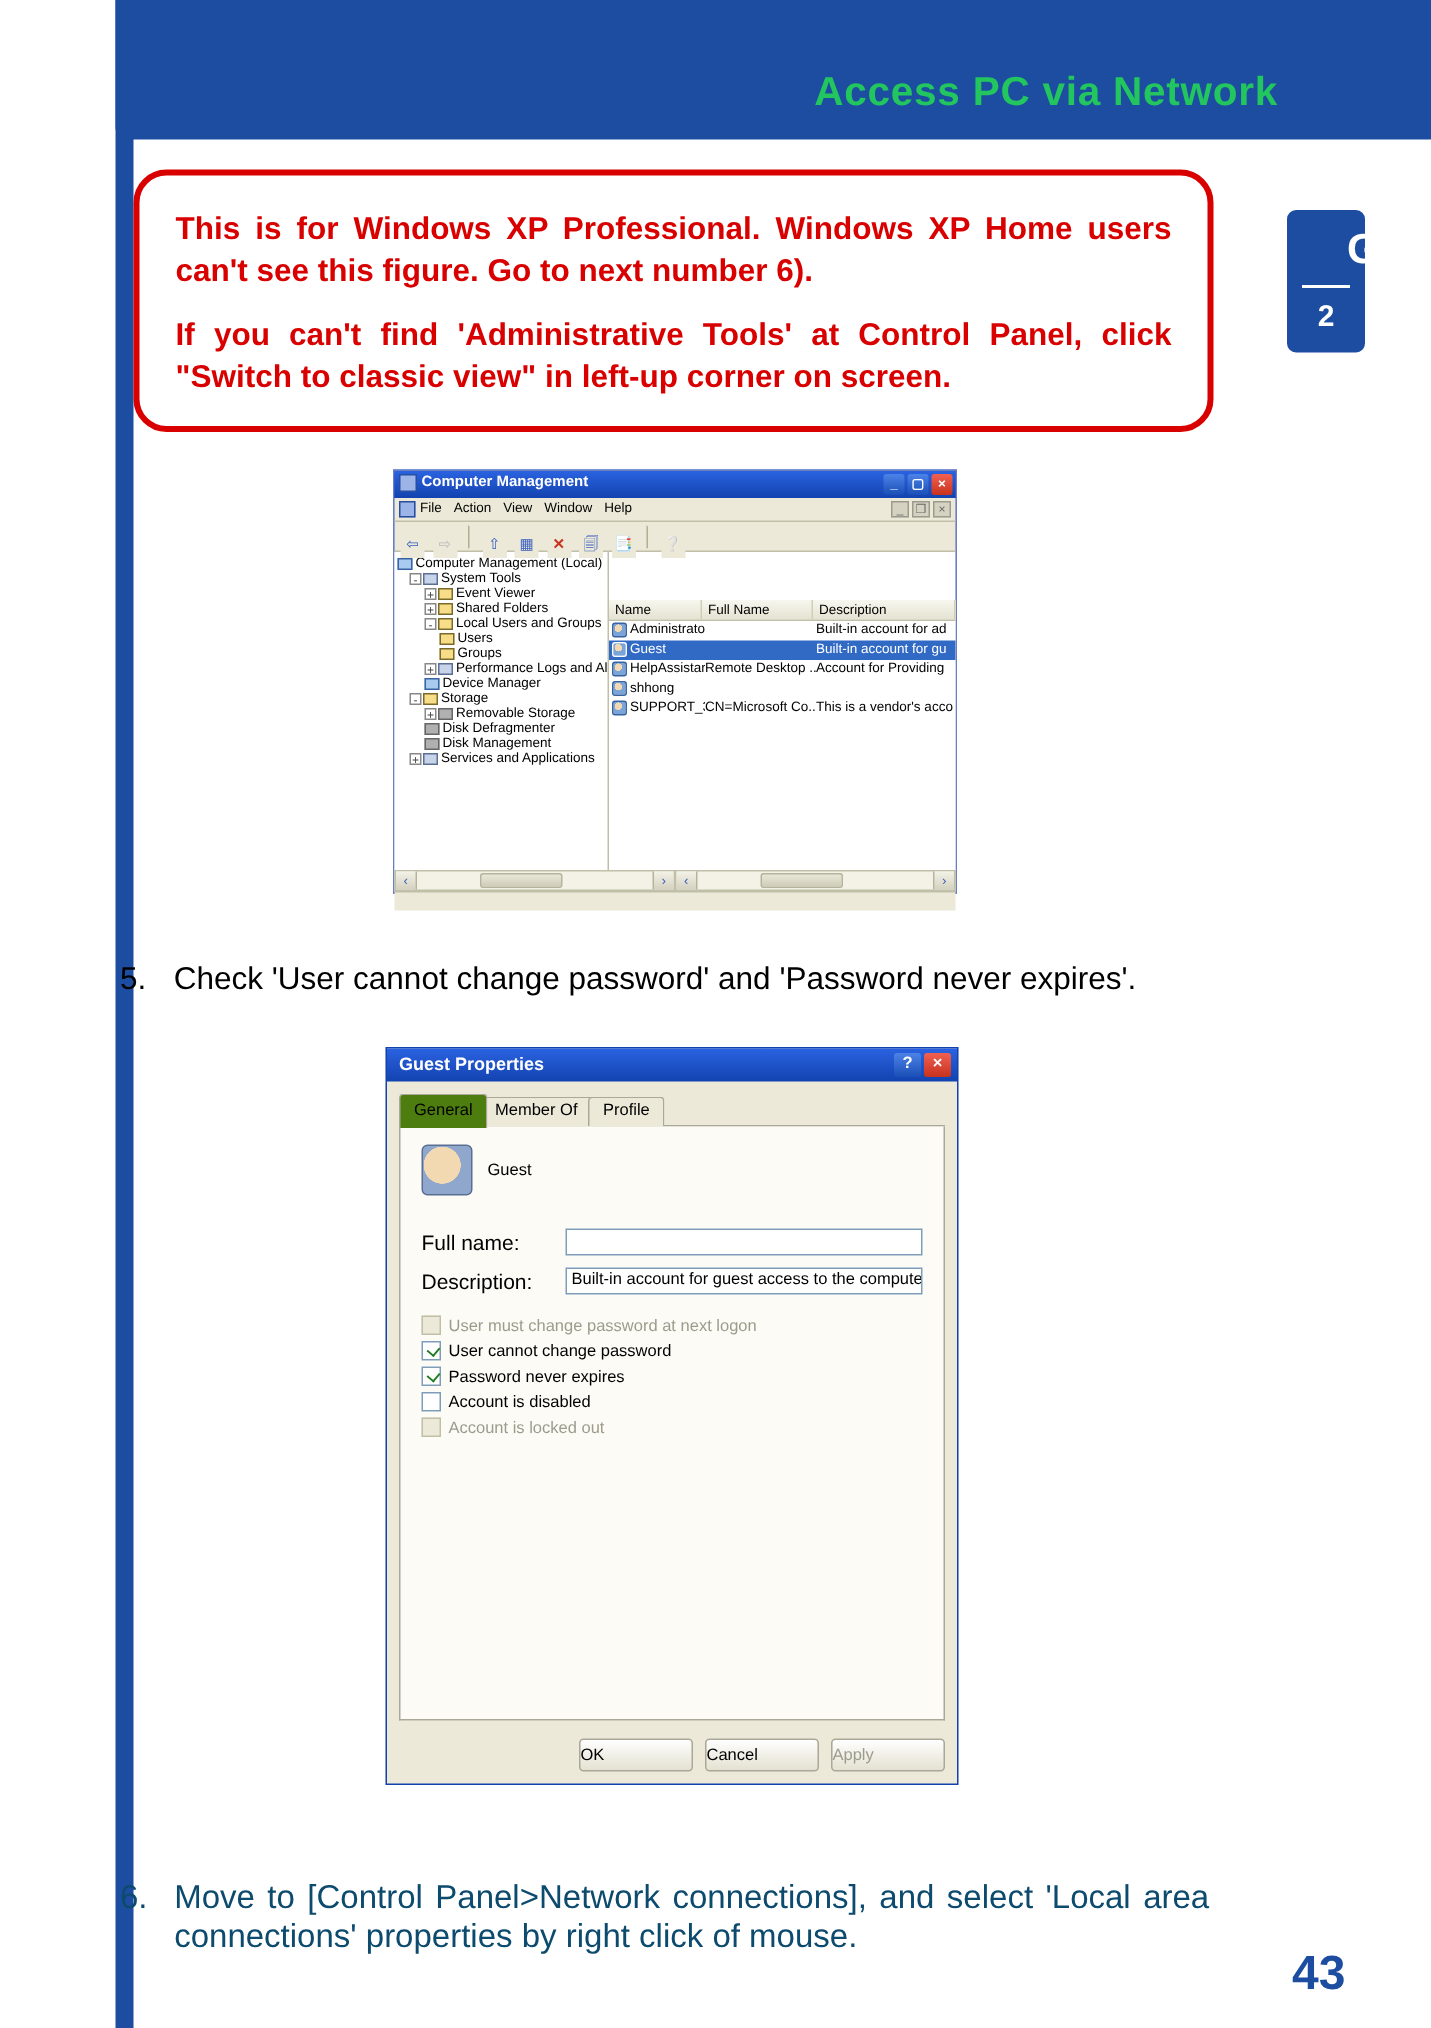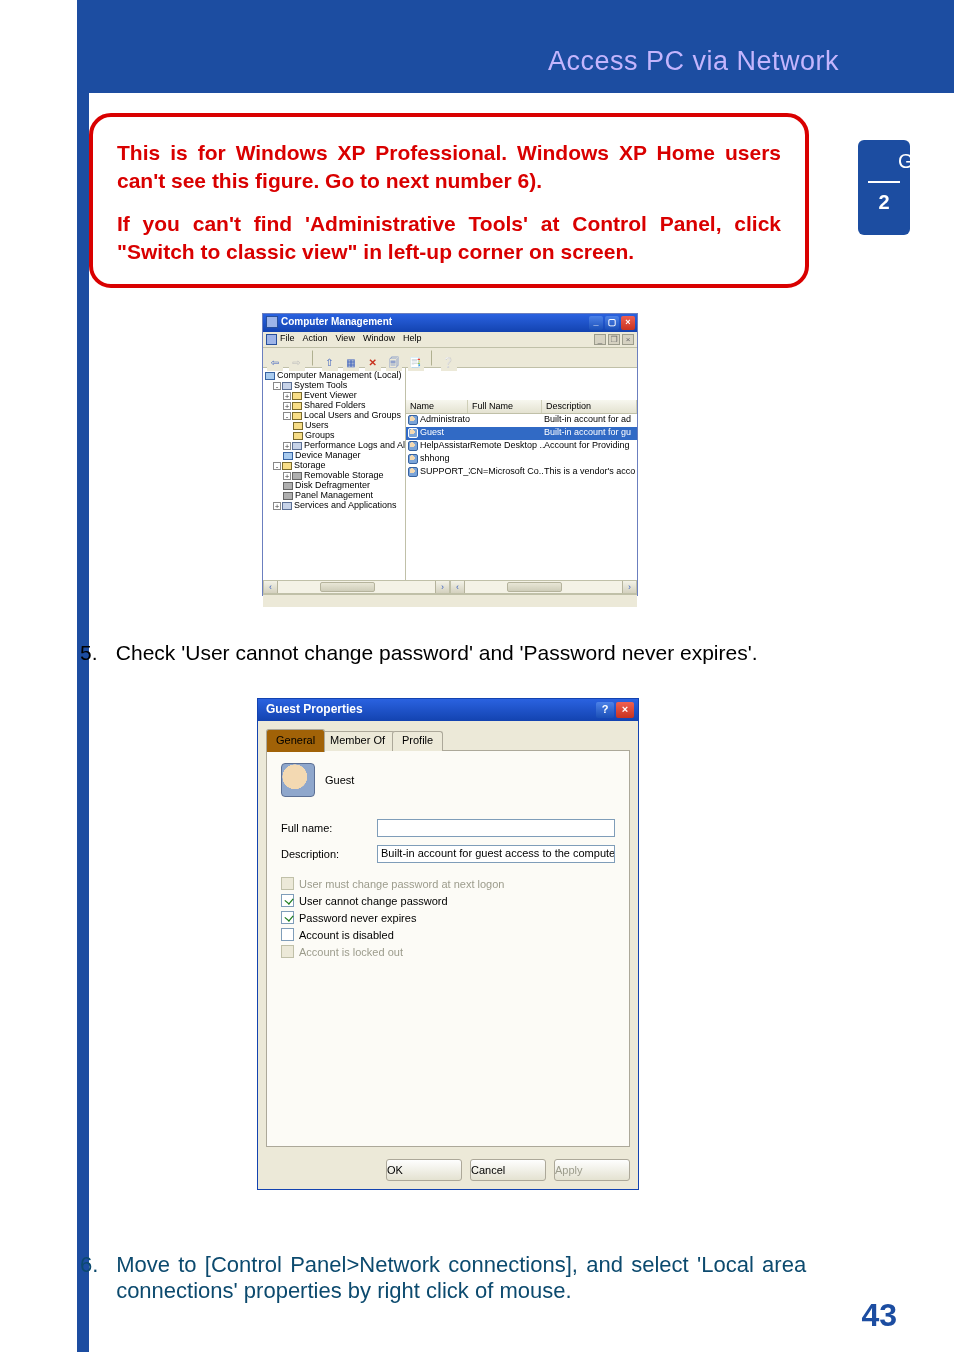--- a/index.html
+++ b/index.html
@@ -17,25 +17,25 @@
     position: absolute;
     left: 77px;
     top: 0;
     right: 0;
     height: 93px;
     background: #1c4da1;
     border-bottom-left-radius: 8px;
   }
   .top-banner-title {
     position: absolute;
-    right: 115px;
+    right: 102px;
     top: 46px;
-    color: #c4b5fd;
+    color: #22c55e;
     font-size: 27px;
-    font-weight: 400;
+    font-weight: 700;
     letter-spacing: 0.5px;
   }
   .left-strip {
     position: absolute;
     left: 77px;
     top: 0;
     width: 12px;
     height: 1352px;
     background: #1c4da1;
   }
@@ -46,21 +46,21 @@
     right: 44px;
     top: 140px;
     width: 52px;
     height: 95px;
     background: #1c4da1;
     border-radius: 6px;
     color: #fff;
     text-align: center;
     padding-top: 10px;
   }
-  .side-tab .gb { font-size: 20px; font-weight: normal; padding-left: 40px; }
+  .side-tab .gb { font-size: 28px; font-weight: bold; padding-left: 40px; }
   .side-tab .line { border-top: 2px solid #fff; margin: 8px 10px 8px 10px; }
   .side-tab .num { font-size: 20px; font-weight: bold; }
 
   
   .callout {
     position: absolute;
     left: 89px;
     top: 113px;
     width: 720px;
     border: 4px solid #d90000;
@@ -205,42 +205,42 @@
     background: linear-gradient(#2a62e0,#1343b0);
     position: relative;
    }
   .shot2-title .tt { position:absolute; left:8px; top:3px; color:#fff; font-weight:bold; font-size:12px; }
   .shot2-title .winbtns { top:3px; right:4px; }
   .shot2-title .winbtn { width:18px; height:16px; font-size:11px; line-height:14px; }
   .shot2-title .winbtn.help { background: linear-gradient(#4d82e8,#1a4fb7); }
 
   .tabstrip { height: 22px; margin: 8px 8px 0 8px; position: relative; border-bottom:1px solid #aca899; }
   .tab { position:absolute; top:2px; height:20px; border:1px solid #aca899; border-bottom:none; background:#ece9d8; padding:2px 9px; border-top-left-radius:3px; border-top-right-radius:3px; font-size:11px; color:#000; }
-  .tab.active { top:0; height:23px; background:#a16207; z-index:2; padding-top:4px; }
+  .tab.active { top:0; height:23px; background:#4d7c0f; z-index:2; padding-top:4px; }
   .tab.t1 { left:0; }
   .tab.t2 { left:54px; }
   .tab.t3 { left:126px; }
 
   .tabpanel {
     margin: 0 8px 8px 8px;
     background:#fcfbf6;
     border:1px solid #aca899;
     border-top:none;
     height: 396px;
     padding: 12px 14px;
     position: relative;
   }
   .guest-row { display:flex; align-items:center; margin-bottom: 22px; }
   .guest-row .gicon {
     width:34px; height:34px; border:1px solid #5b6f94; background: radial-gradient(circle at 40% 40%, #f3d9b2 45%, #8fa7cc 46%); border-radius:4px; margin-right:10px;
   }
   .guest-row .glabel { font-size:11px; color:#000; }
 
   .field-row { display:flex; align-items:center; margin-bottom: 8px; }
-  .field-row label { width: 96px; font-size:11px; color:#000; }
+  .field-row label { width: 96px; font-size:14px; color:#000; }
   .field-row .inputlike {
     flex:1; height:18px; border:1px solid #7f9db9; background:#fff; padding:1px 3px; font-size:11px; cursor:text;
     white-space:nowrap; overflow:hidden;
   }
   .checks { margin-top: 14px; }
   .chk { display:flex; align-items:center; margin-bottom:4px; font-size:11px; color:#000; }
   .chk.disabled { color:#9c9c8c; }
   .chk .box {
     width:13px; height:13px; border:1px solid #7f9db9; background:#fff; margin-right:5px; position:relative; cursor:pointer;
   }
@@ -346,21 +346,21 @@
       <div class="tree-node tnode2"><span class="tbox">+</span><span class="tico"></span><span>Event Viewer</span></div>
       <div class="tree-node tnode2"><span class="tbox">+</span><span class="tico"></span><span>Shared Folders</span></div>
       <div class="tree-node tnode2"><span class="tbox">-</span><span class="tico"></span><span>Local Users and Groups</span></div>
       <div class="tree-node tnode3"><span class="tico"></span><span>Users</span></div>
       <div class="tree-node tnode3"><span class="tico"></span><span>Groups</span></div>
       <div class="tree-node tnode2"><span class="tbox">+</span><span class="tico gear"></span><span>Performance Logs and Alerts</span></div>
       <div class="tree-node tnode2"><span class="tico device"></span><span>Device Manager</span></div>
       <div class="tree-node tnode1"><span class="tbox">-</span><span class="tico"></span><span>Storage</span></div>
       <div class="tree-node tnode2"><span class="tbox">+</span><span class="tico disk"></span><span>Removable Storage</span></div>
       <div class="tree-node tnode2"><span class="tico disk"></span><span>Disk Defragmenter</span></div>
-      <div class="tree-node tnode2"><span class="tico disk"></span><span>Panel Management</span></div>
+      <div class="tree-node tnode2"><span class="tico disk"></span><span>Disk Management</span></div>
       <div class="tree-node tnode1"><span class="tbox">+</span><span class="tico gear"></span><span>Services and Applications</span></div>
     </div>
     <div class="shot1-list">
       <div class="listhead">
         <div class="lh lh1">Name</div>
         <div class="lh lh2">Full Name</div>
         <div class="lh lh3">Description</div>
       </div>
       <div class="listrow">
         <div class="lc1"><span class="uicon"></span><span>Administrator</span></div>

